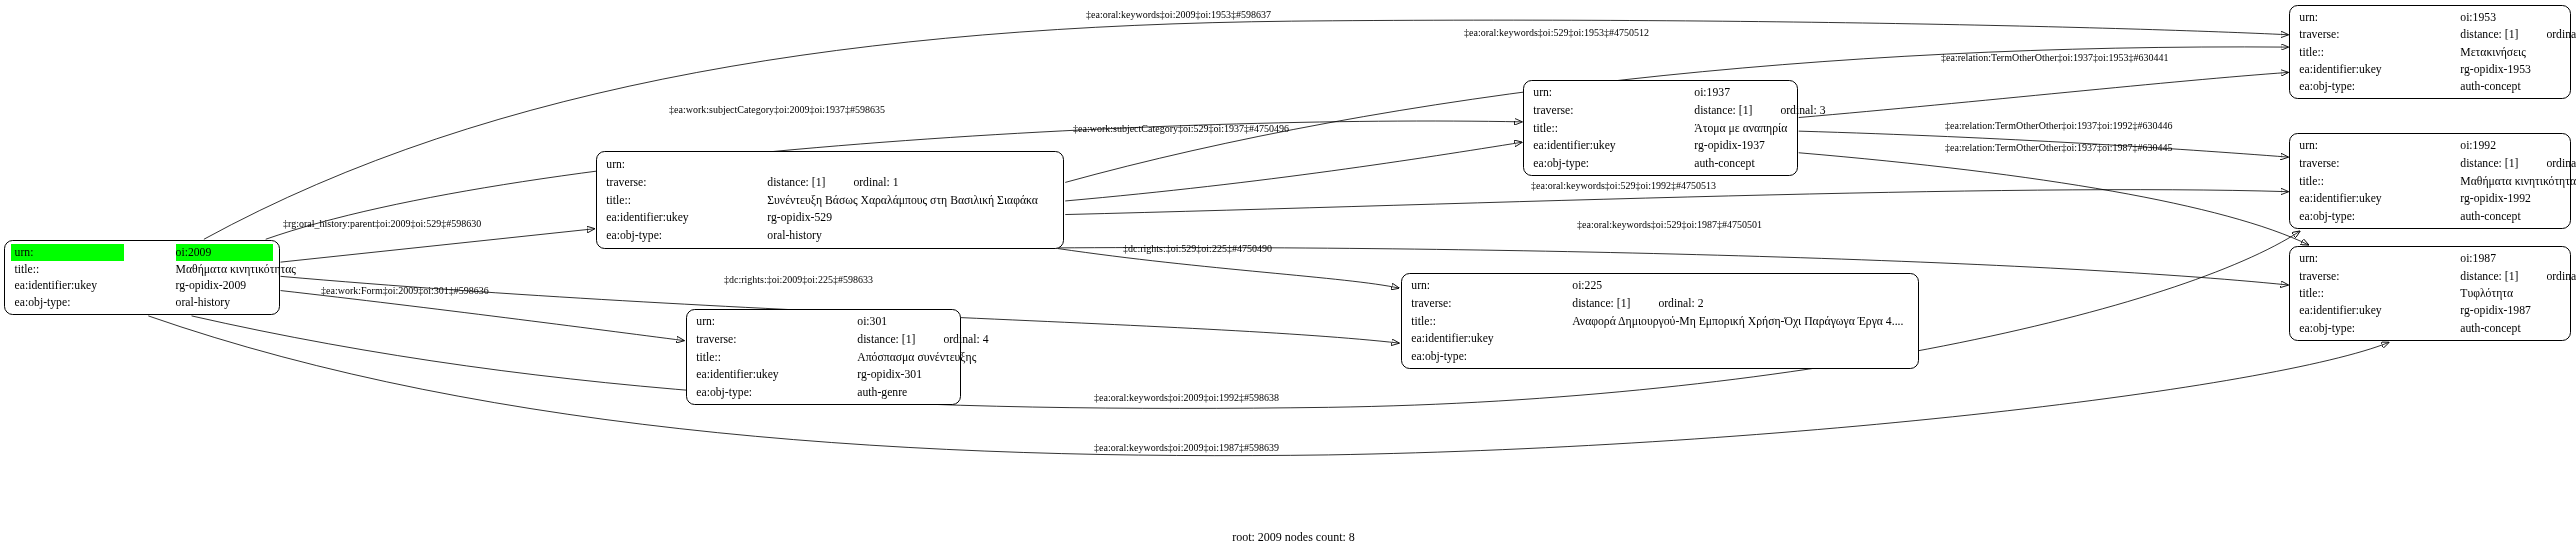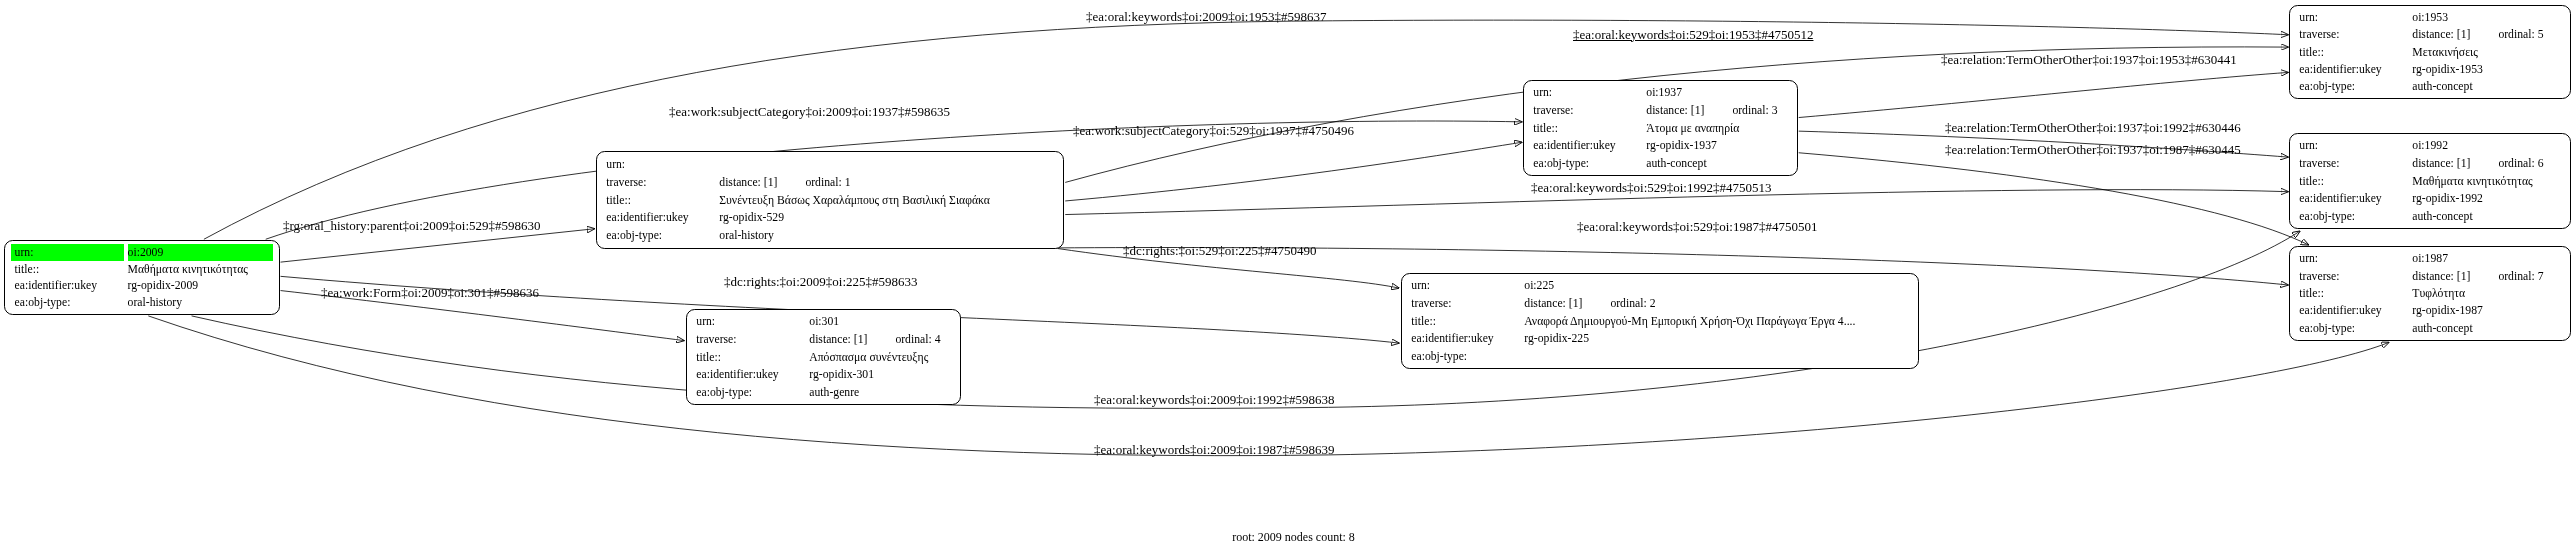--- a/index.html
+++ b/index.html
@@ -8,27 +8,27 @@
     font-family:"Liberation Serif", serif;color:#000;overflow:hidden;
   }
   #stage{position:absolute;left:0;top:0;width:2576px;height:557px;}
   svg.edge-layer{position:absolute;left:0;top:0;}
   svg.edge-layer path{fill:none;stroke:#000;stroke-width:1.3px;}
   .gnode{
     position:absolute;background:#fff;border:0.9px solid #000;border-radius:8.7px;
     box-sizing:border-box;display:flex;flex-direction:column;justify-content:center;
     padding:3.1px 6.2px;z-index:2;
   }
-  .grow{display:flex;align-items:stretch;flex:1;font-size:11.7px;min-height:0;}
+  .grow{display:flex;align-items:stretch;flex:1;font-size:11.7px;min-height:0;gap:48px;}
   .gkey{flex:0 0 113px;width:113px;margin-right:3.1px;display:flex;align-items:center;padding-left:3.1px;box-sizing:border-box;white-space:nowrap;}
   .gval{flex:1;display:flex;align-items:center;white-space:nowrap;}
   .grow.hl .gkey{background:var(--hl,#00ff00);}
   .grow.hl .gval{background:var(--hl,#00ff00);text-align:right;}
   .dist{display:inline-block;margin-right:28px;}
-  .elabel{position:absolute;font-size:13px;white-space:nowrap;z-index:3;text-align:right;}
+  .elabel{position:absolute;font-size:10px;white-space:nowrap;z-index:3;text-align:right;}
   .gfooter{position:absolute;left:1204px;top:530px;width:179px;text-align:center;font-size:12px;z-index:3;}
 </style>
 </head>
 <body>
 
 <div id="stage">
 
   <svg class="edge-layer" width="2576" height="557" viewBox="0 0 4169 901">
     <defs>
       <marker id="arrow" viewBox="0 0 12 10" refX="11" refY="5" markerWidth="13" markerHeight="11" markerUnits="userSpaceOnUse" orient="auto">
@@ -157,21 +157,20 @@
           <span class="dist">distance: [1]</span>
           <span class="ord">ordinal: 2</span>
         </span>
     </div>
     <div class="grow">
       <span class="gkey">title::</span>
       <span class="gval">Αναφορά Δημιουργού-Μη Εμπορική Χρήση-Όχι Παράγωγα Έργα 4....</span>
     </div>
     <div class="grow">
       <span class="gkey">ea:identifier:ukey</span>
-      <span class="gval">rg-opidix-225</span>
     </div>
     <div class="grow">
       <span class="gkey">ea:obj-type:</span>
     </div>
   </div>
     <div class="gnode" style="left: 2289px; top: 5px; width: 282px; height: 94px;">
     <div class="grow">
       <span class="gkey">urn:</span>
       <span class="gval">oi:1953</span>
     </div>
@@ -239,21 +238,21 @@
     <div class="grow">
       <span class="gkey">ea:identifier:ukey</span>
       <span class="gval">rg-opidix-1987</span>
     </div>
     <div class="grow">
       <span class="gkey">ea:obj-type:</span>
       <span class="gval">auth-concept</span>
     </div>
   </div>
     <div class="elabel" style="left: 1086px; top: 8.7px;">‡ea:oral:keywords‡oi:2009‡oi:1953‡#598637</div>
-    <div class="elabel" style="left: 1573px; top: 26.6px; text-decoration: underline;">‡ea:oral:keywords‡oi:529‡oi:1953‡#4750512</div>
+    <div class="elabel" style="left: 1464px; top: 26.6px;">‡ea:oral:keywords‡oi:529‡oi:1953‡#4750512</div>
     <div class="elabel" style="left: 1941px; top: 52px;">‡ea:relation:TermOtherOther‡oi:1937‡oi:1953‡#630441</div>
     <div class="elabel" style="left: 669px; top: 104px;">‡ea:work:subjectCategory‡oi:2009‡oi:1937‡#598635</div>
     <div class="elabel" style="left: 1073px; top: 123px;">‡ea:work:subjectCategory‡oi:529‡oi:1937‡#4750496</div>
     <div class="elabel" style="left: 1945px; top: 120px;">‡ea:relation:TermOtherOther‡oi:1937‡oi:1992‡#630446</div>
     <div class="elabel" style="left: 1945px; top: 142px;">‡ea:relation:TermOtherOther‡oi:1937‡oi:1987‡#630445</div>
     <div class="elabel" style="left: 1531px; top: 180px;">‡ea:oral:keywords‡oi:529‡oi:1992‡#4750513</div>
     <div class="elabel" style="left: 1557px; top: 219px; margin-left: 20px;">‡ea:oral:keywords‡oi:529‡oi:1987‡#4750501</div>
     <div class="elabel" style="left: 283px; top: 218px; font-family: Liberation Serif, serif;">‡rg:oral_history:parent‡oi:2009‡oi:529‡#598630</div>
     <div class="elabel" style="left: 1123px; top: 243px;">‡dc:rights:‡oi:529‡oi:225‡#4750490</div>
     <div class="elabel" style="left: 724px; top: 274px;">‡dc:rights:‡oi:2009‡oi:225‡#598633</div>

